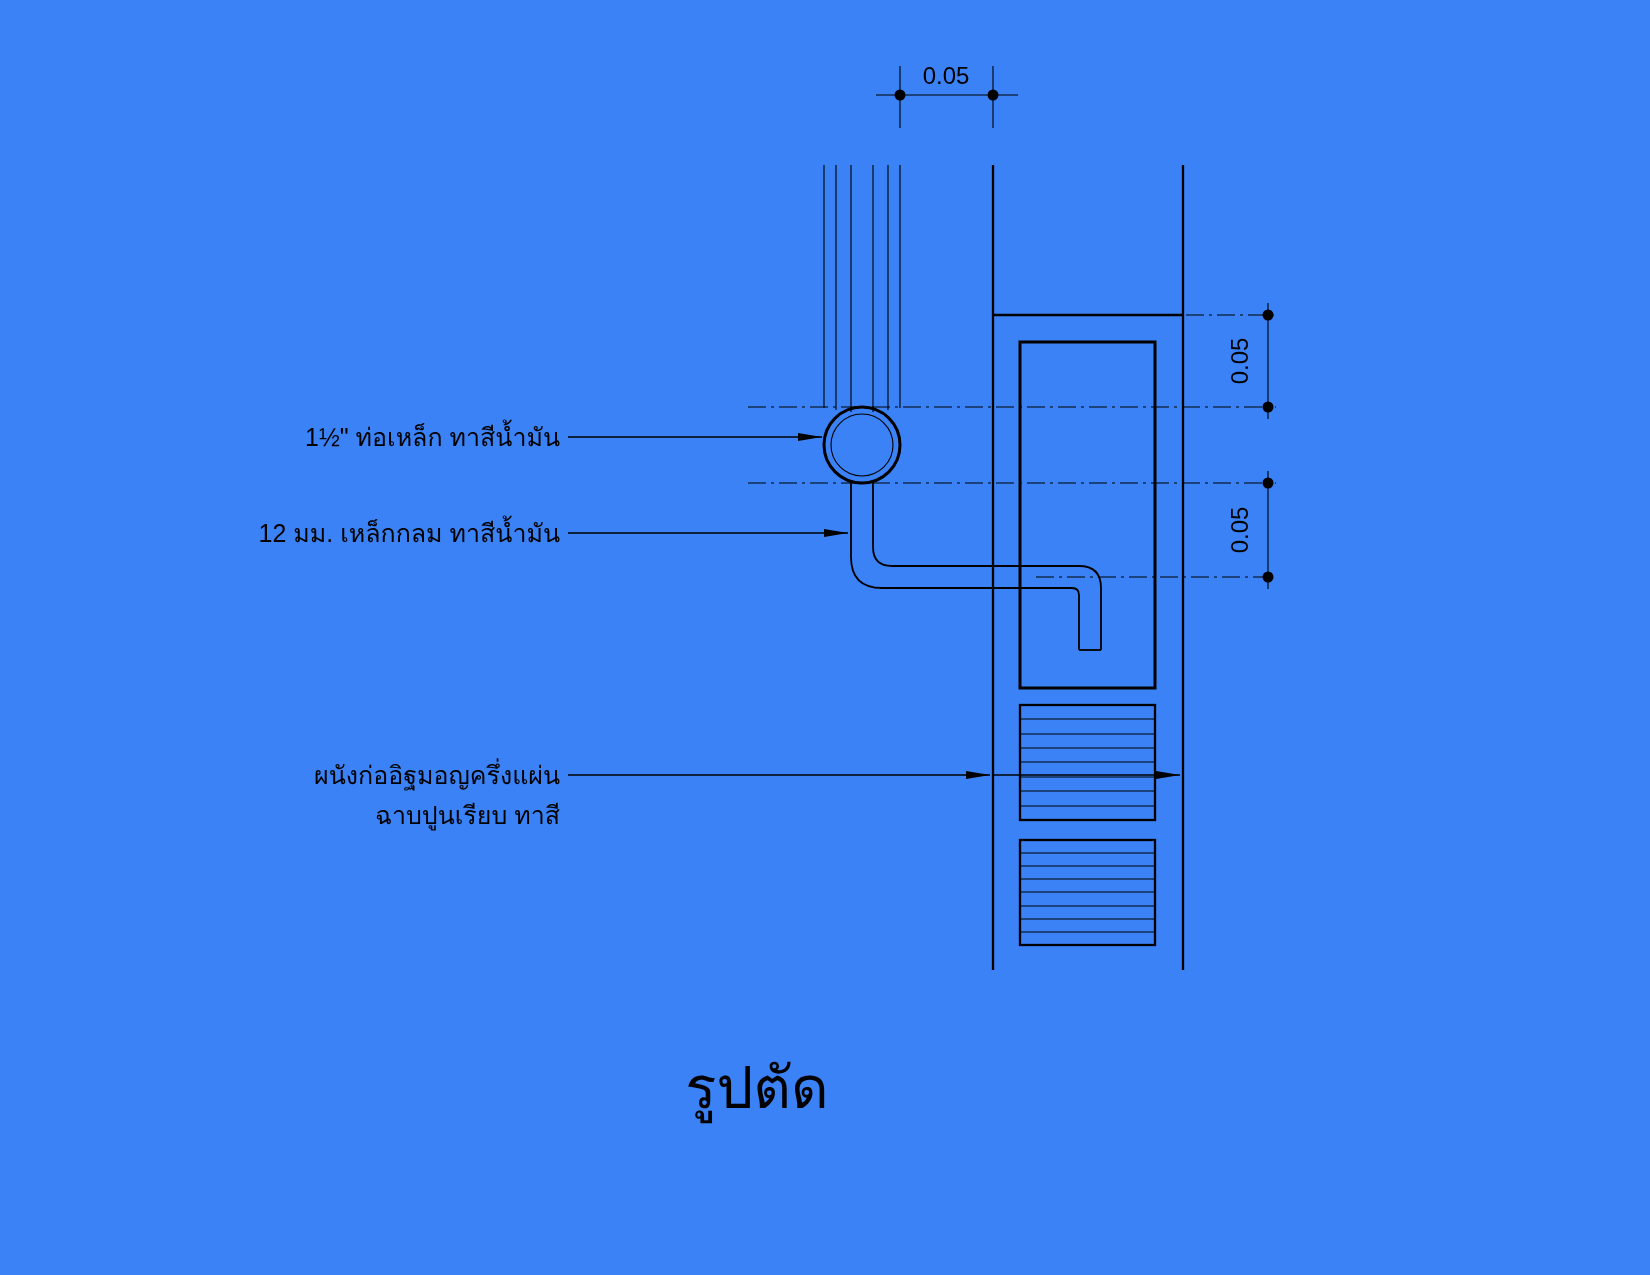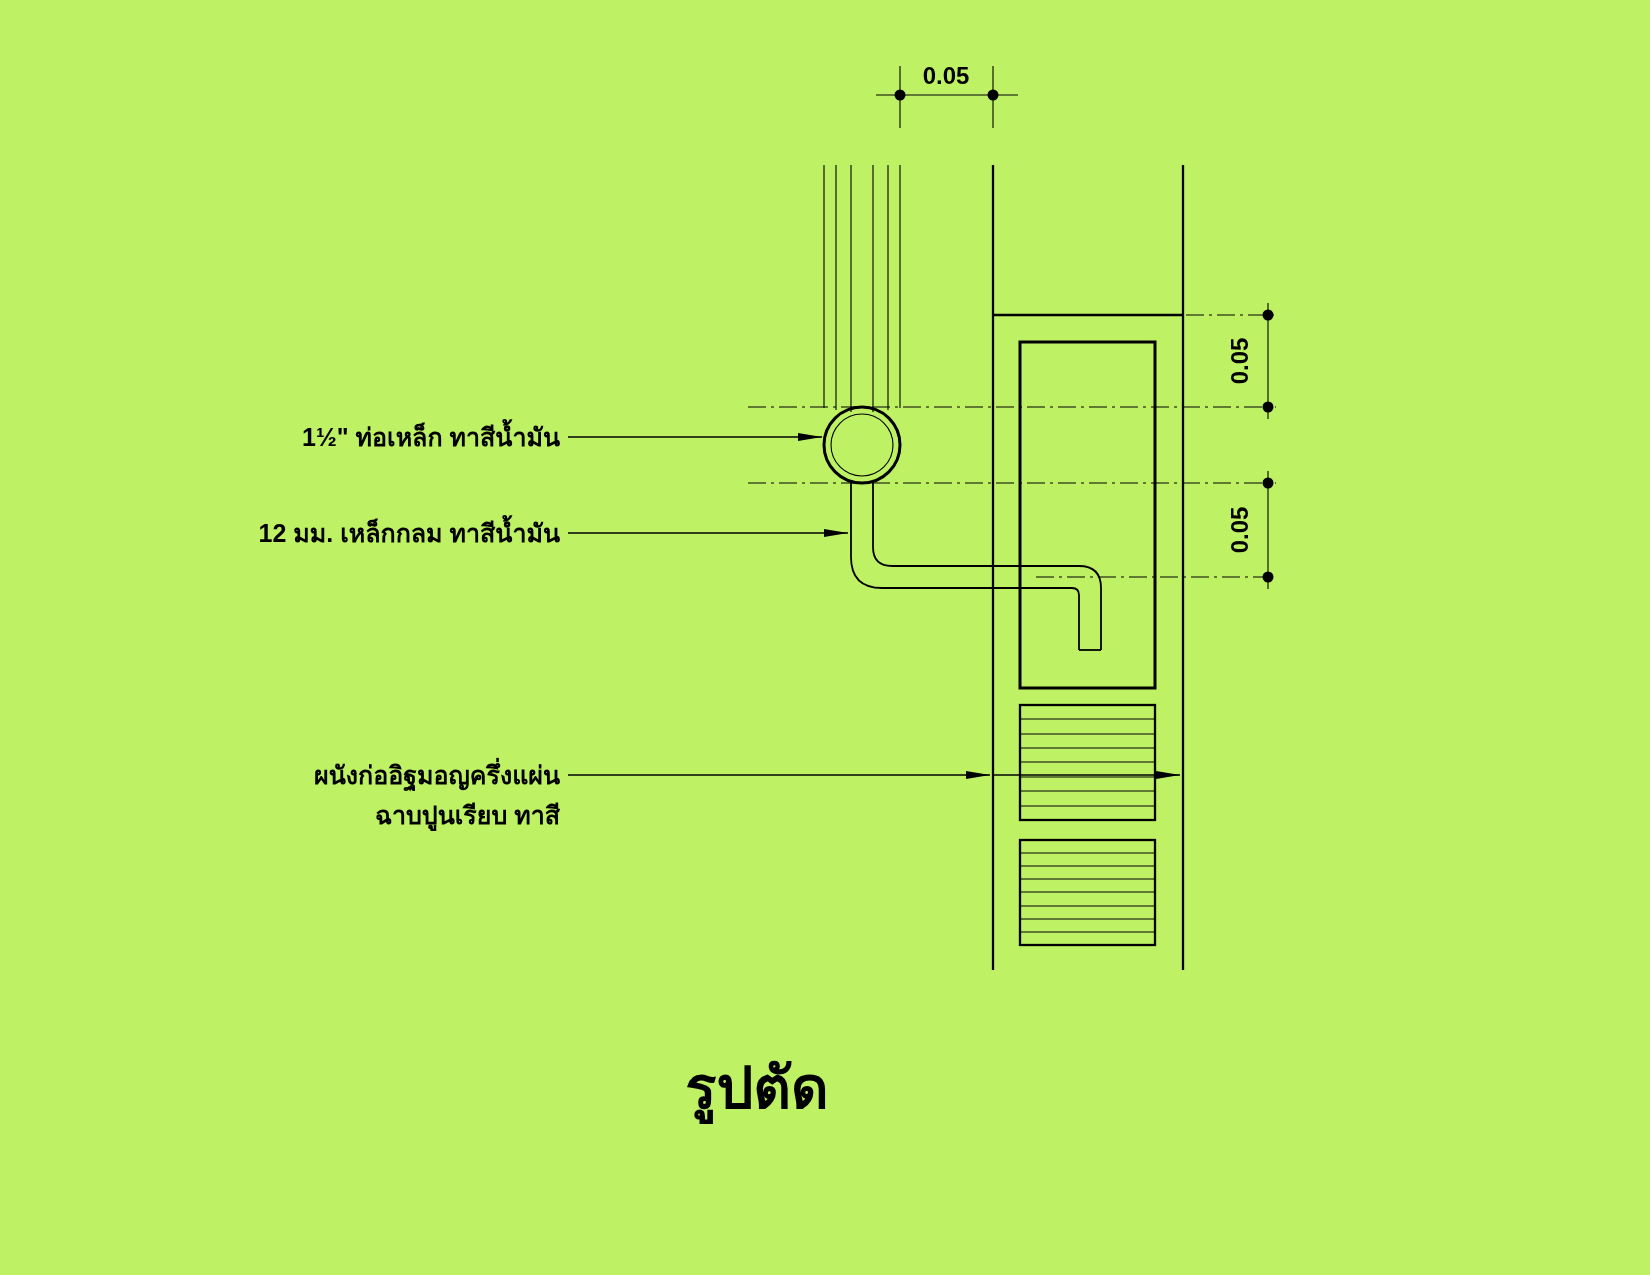--- a/index.html
+++ b/index.html
@@ -1,16 +1,16 @@
 <!DOCTYPE html>
 <html><head>
 <meta charset="utf-8">
 <style>
   html,body{margin:0;padding:0;background:#ffffff;}
-  #canvas{position:relative;width:1650px;height:1275px;background:#bef264;overflow:hidden;font-weight:bold;}
+  #canvas{position:relative;width:1650px;height:1275px;background:#3b82f6;overflow:hidden;}
   svg{display:block;}
   .heavy{stroke:#000;stroke-width:3;fill:none;}
   .med{stroke:#000;stroke-width:2.3;fill:none;}
   .thin{stroke:#000;stroke-width:1.1;fill:none;}
   .rod{stroke:#000;stroke-width:1.8;fill:none;}
   .leader{stroke:#000;stroke-width:1.3;fill:none;}
   .cl{stroke:#000;stroke-width:1;fill:none;stroke-dasharray:18 5 3 5;}
   .dot{fill:#000;stroke:none;}
   .arrowfill{fill:#000;stroke:none;}
   text{font-family:"Liberation Sans","DejaVu Sans",sans-serif;fill:#000;}

